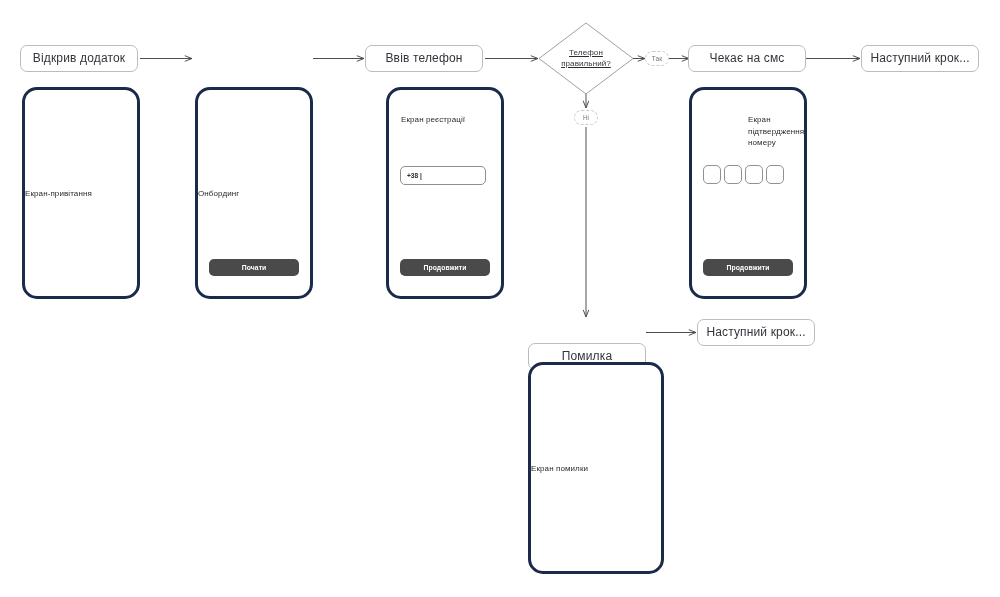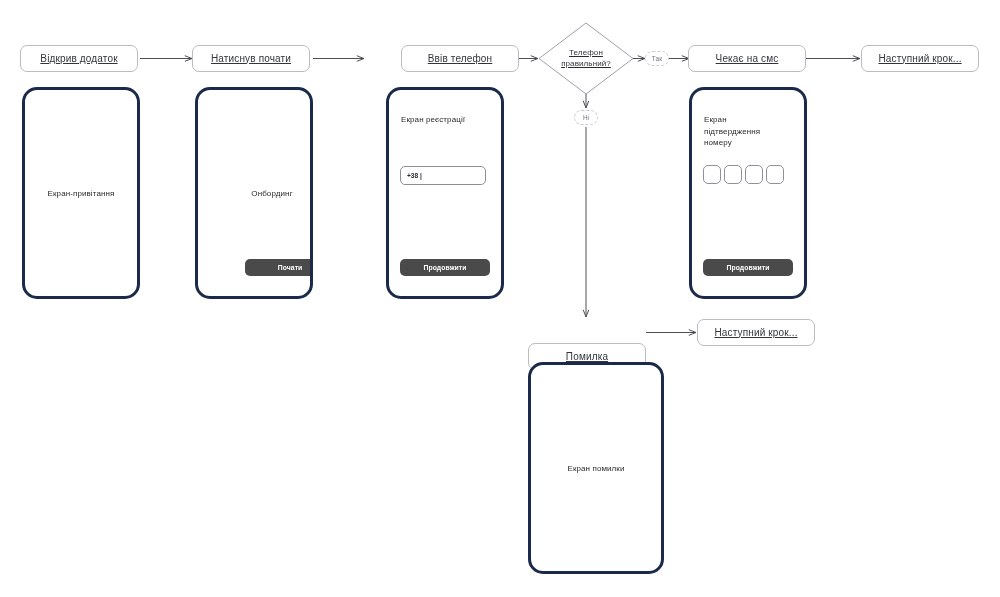--- a/index.html
+++ b/index.html
@@ -25,27 +25,26 @@
   
   .step-box {
     position: absolute;
     box-sizing: border-box;
     border: 1px solid #b9bcc0;
     border-radius: 7px;
     background: #ffffff;
     display: flex;
     align-items: center;
     justify-content: center;
-    font-size: 10px;
+    font-size: 12px;
     color: #31353b;
     letter-spacing: .15px;
     text-align: center;
     padding: 0 5px;
     line-height: 1.2;
-    text-decoration: underline;
   }
   
   .diamond-wrap {
     position: absolute;
     display: flex;
     align-items: center;
     justify-content: center;
   }
   .diamond-shape {
     position: absolute;
@@ -89,21 +88,20 @@
     position: relative;
     width: 100%;
     height: 100%;
     box-sizing: border-box;
   }
   .screen-title-center {
     position: absolute;
     left: 0; right: 0;
     top: 50%;
     transform: translateY(-50%);
-    text-align: center;
     font-size: 8px;
     color: #2b2b2b;
     letter-spacing: .1px;
   }
   .screen-title-top {
     position: absolute;
     left: 12px;
     top: 24px;
     font-size: 8px;
     color: #2b2b2b;
@@ -189,25 +187,22 @@
       <line x1="586" y1="90" x2="586" y2="108"></line>
       <line x1="586" y1="127" x2="586" y2="317"></line>
       <line x1="646" y1="332.5" x2="696" y2="332.5"></line>
     </g>
   </svg>
 
   <div class="step-box" style="left:20px; top:45px; width:118px; height:27px;">
     <span>Відкрив додаток</span>
   </div>
 
-  <div class="step-box" style="left:192px; top:45px; width:118px; height:27px;">
-    <span>Натиснув почати</span>
-  </div>
-
-  <div class="step-box" style="left:365px; top:45px; width:118px; height:27px;margin-left:36px;">
+
+  <div class="step-box" style="left:365px; top:45px; width:118px; height:27px;">
     <span>Ввів телефон</span>
   </div>
 
   <div class="diamond-wrap" style="left:538px; top:22px; width:96px; height:73px;text-decoration:underline;">
     <svg class="diamond-shape" viewBox="0 0 96 73" xmlns="http://www.w3.org/2000/svg">
       <polygon points="48,1 95,36.5 48,72 1,36.5" fill="#ffffff" stroke="#9da1a7" stroke-width="1"></polygon>
     </svg>
     <div class="diamond-label">
       <div>Телефон</div>
       <div>правильний?</div>
@@ -237,38 +232,38 @@
   <div class="step-box" style="left:697px; top:319px; width:118px; height:27px;">
     <span>Наступний крок...</span>
   </div>
 
   <div class="phone" style="left:22px; top:87px; width:118px; height:212px;">
     <div class="phone-screen">
       <div class="screen-title-center">Екран-привітання</div>
     </div>
   </div>
 
-  <div class="phone" style="left:195px; top:87px; width:118px; height:212px;padding-left:36px;">
+  <div class="phone" style="left:195px; top:87px; width:118px; height:212px;">
     <div class="phone-screen">
       <div class="screen-title-center">Онбординг</div>
       <div class="phone-button">Почати</div>
     </div>
   </div>
 
   <div class="phone" style="left:386px; top:87px; width:118px; height:212px;">
     <div class="phone-screen">
       <div class="screen-title-top">Екран реєстрації</div>
       <div class="phone-input">+38 |</div>
       <div class="phone-button">Продовжити</div>
     </div>
   </div>
 
   <div class="phone" style="left:689px; top:87px; width:118px; height:212px;">
     <div class="phone-screen">
-      <div class="screen-title-top" style="white-space: pre-line;">Екран
+      <div class="screen-title-top" style="white-space: pre-line; margin-left: 44px;">Екран
 підтвердження
 номеру</div>
       <div class="otp-row">
         <div class="otp-box"></div>
         <div class="otp-box"></div>
         <div class="otp-box"></div>
         <div class="otp-box"></div>
       </div>
       <div class="phone-button">Продовжити</div>
     </div>

